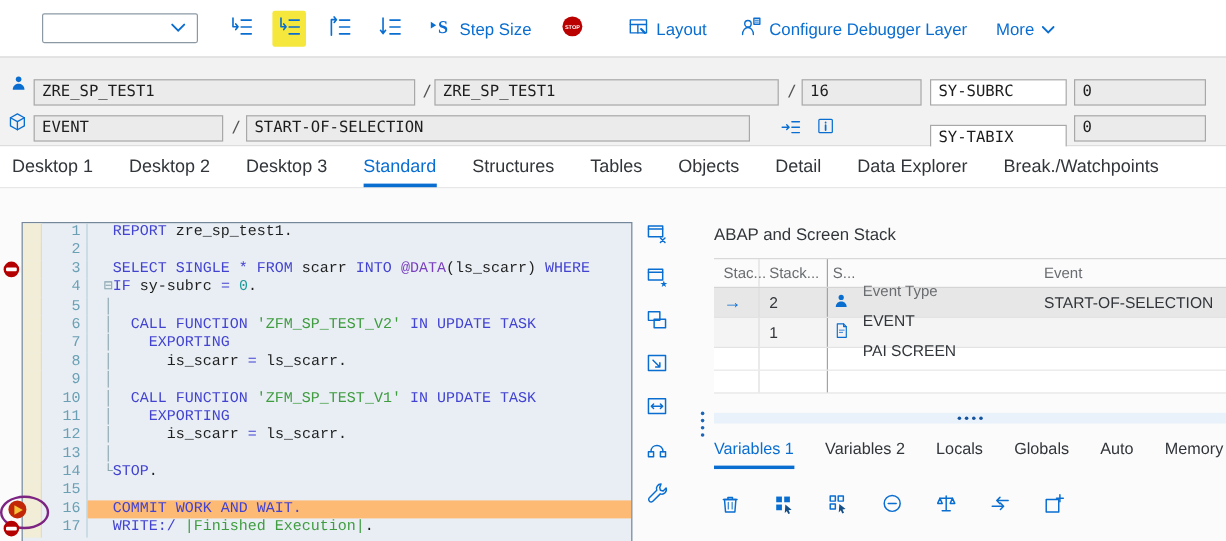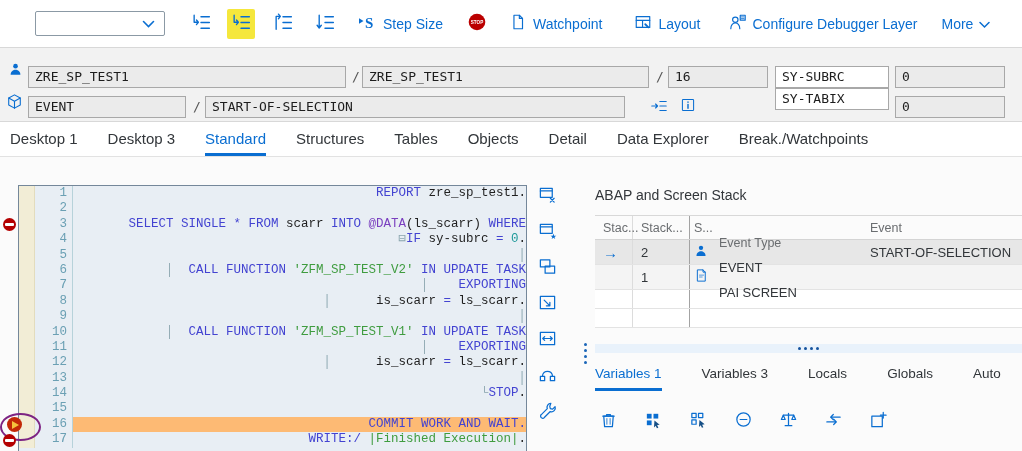--- a/index.html
+++ b/index.html
@@ -28,21 +28,21 @@
   .dtab{display:flex;align-items:center;border-bottom:3px solid transparent;padding-top:2px;box-sizing:border-box;cursor:pointer;white-space:nowrap;}
   .dtab.active{color:#0a6ed1;border-bottom-color:#0a6ed1;}
   
   .content{position:absolute;top:157px;left:0;right:0;bottom:0;background:#fbfbfb;}
   
   .editor{position:absolute;left:18px;top:28px;width:509px;bottom:-2px;border:1px solid #74879a;
     background:#e8eef4;overflow:hidden;box-sizing:border-box;}
   .cl{display:flex;height:15.4px;line-height:15.4px;font-family:"Liberation Mono",monospace;font-size:12.5px;white-space:pre;}
   .gut{width:15px;flex:none;background:#f2edd6;border-right:1px solid #e3dcbd;}
   .lnum{width:38px;flex:none;text-align:right;padding-right:5px;color:#6ba0b4;border-right:1px solid #b7d2da;box-sizing:border-box;}
-  .ctext{flex:1;padding-left:6px;overflow:hidden;text-align:right;}
+  .ctext{flex:1;padding-left:6px;overflow:hidden;}
   .cl.cur .ctext{background:#fdba74;}
   .tok.kw{color:#4343d1;} .tok.id{color:#1f1f1f;} .tok.str{color:#3f9c3f;}
   .tok.num{color:#209a9b;} .tok.decl{color:#7a3fbf;} .tok.fold{color:#8aa5ae;}
   
   .bp{position:absolute;width:13px;height:13px;border-radius:50%;background:#b40000;display:flex;align-items:center;justify-content:center;cursor:pointer;}
   .bp .bar{width:9px;height:3px;background:#fff;border-radius:1px;}
   .bp.cur{width:15px;height:15px;background:#c22807;}
   .bp.cur .arr{width:0;height:0;border-top:4px solid transparent;border-bottom:4px solid transparent;border-left:7px solid #f5c23c;margin-left:2px;}
   .ellipse{position:absolute;border:2.5px solid #7d2483;border-radius:50%;}
   
@@ -61,21 +61,21 @@
   .trow.empty{height:19px;background:#fff;}
   .c1{width:38px;padding-left:8px;box-sizing:border-box;border-right:1px solid #dcdcdc;align-self:stretch;display:flex;align-items:center;}
   .c2{width:57px;padding-left:8px;box-sizing:border-box;border-right:1px solid #a3a3a3;align-self:stretch;display:flex;align-items:center;}
   .c3{width:25px;padding-left:4px;box-sizing:border-box;align-self:stretch;display:flex;align-items:center;}
   .c4{width:141px;padding-left:4px;box-sizing:border-box;align-self:stretch;display:flex;align-items:center;margin-top:27px;}
   .c5{flex:1;padding-left:14px;box-sizing:border-box;align-self:stretch;display:flex;align-items:center;}
   .ptr{color:#0a6ed1;font-weight:bold;font-size:15px;}
   .hsplit{position:absolute;top:187px;left:2px;right:0;height:9px;background:#e9f2fb;
     display:flex;align-items:center;justify-content:center;gap:3px;cursor:row-resize;}
   .hsplit i{width:3px;height:3px;border-radius:50%;background:#15539e;}
-  .vtabs{position:absolute;top:201px;left:2px;right:0;display:flex;gap:40px;font-size:13.5px;color:#32363a;overflow:hidden;}
+  .vtabs{position:absolute;top:201px;left:2px;right:0;display:flex;gap:26px;font-size:13.5px;color:#32363a;overflow:hidden;}
   .vtab{padding:8px 0 7px;border-bottom:3px solid transparent;cursor:pointer;white-space:nowrap;}
   .vtab.active{color:#0a6ed1;border-bottom-color:#0a6ed1;}
   .vtools{position:absolute;top:253px;left:4px;display:flex;gap:23px;align-items:center;}
   .vtools .iconbtn{width:22px;height:22px;}
 </style>
 </head>
 <body>
 
 <div class="screen">
 
@@ -117,27 +117,20 @@
             <text x="8" y="15.5" font-size="15" font-weight="bold" font-family="Liberation Serif,serif" fill="#0a6ed1" stroke="none">S</text>
           </svg></span>
       <span>Step Size</span>
     </button>
     <button class="iconbtn" style="margin-left:20px">
         <span><svg width="18" height="18" viewBox="0 0 18 18">
             <circle cx="9" cy="9" r="8.3" fill="#bb0000"></circle>
             <text x="9" y="11" text-anchor="middle" font-size="4.6" font-weight="bold" font-family="Liberation Sans,sans-serif" fill="#fff">STOP</text>
           </svg></span>
       </button>
-    <button class="tbtn" style="margin-left:18px">
-      <span><svg width="18" height="18" viewBox="0 0 20 20" fill="none" stroke="#0a6ed1" stroke-width="1.3" stroke-linecap="round" stroke-linejoin="round">
-            <path d="M5.5 2.5h6l3.5 3.5v11.5H5.5z"></path>
-            <path d="M11.5 2.5V6h3.5"></path>
-          </svg></span>
-      <span>Watchpoint</span>
-    </button>
     <button class="tbtn" style="margin-left:32px">
       <span><svg width="18" height="18" viewBox="0 0 20 20" fill="none" stroke="#0a6ed1" stroke-width="1.3" stroke-linecap="round" stroke-linejoin="round">
             <rect x="2.5" y="4" width="15" height="12"></rect>
             <path d="M2.5 8.2h15M9.5 8.2V16"></path>
             <path d="M12.5 12.5l3.5 3.5" stroke-width="2"></path>
           </svg></span>
       <span>Layout</span>
     </button>
     <button class="tbtn" style="margin-left:28px">
       <span><svg width="18" height="18" viewBox="0 0 20 20" fill="none" stroke="#0a6ed1" stroke-width="1.3" stroke-linecap="round" stroke-linejoin="round">
@@ -179,26 +172,27 @@
     <span class="fslash" style="left:193px;top:48px">/</span>
     <div class="ffield" style="left:205px;top:48px;width:420px">START-OF-SELECTION</div>
     <span class="ficon" style="left:650px;top:49px"><svg width="18" height="18" viewBox="0 0 20 20" fill="none" stroke="#0a6ed1" stroke-width="1.3" stroke-linecap="round" stroke-linejoin="round">
           <path d="M11 5h7M11 10h7M11 15h7"></path>
           <path d="M2 10h6.3M6.2 7.8 8.4 10l-2.2 2.2"></path>
         </svg></span>
     <span class="ficon" style="left:680px;top:49px"><svg width="16" height="16" viewBox="0 0 20 20" fill="none" stroke="#0a6ed1" stroke-width="1.3" stroke-linecap="round" stroke-linejoin="round">
           <rect x="3" y="3" width="14" height="14" rx="1"></rect>
           <path d="M10 6.3v.2M10 9.2v5" stroke-width="1.8"></path>
         </svg></span>
-    <div class="ffield white" style="left:775px;top:40px;width:114px">SY-TABIX</div>
+    <div class="ffield white" style="left:775px;top:56px;width:114px">SY-TABIX</div>
     <div class="ffield" style="left:895px;top:48px;width:110px">0</div>
   </div>
 
   <div class="dtabs" id="dtabs">
       <div class="dtab">Desktop 1</div>
+      <div class="dtab">Desktop 2</div>
       <div class="dtab">Desktop 3</div>
       <div class="dtab active">Standard</div>
       <div class="dtab">Structures</div>
       <div class="dtab">Tables</div>
       <div class="dtab">Objects</div>
       <div class="dtab">Detail</div>
       <div class="dtab">Data Explorer</div>
       <div class="dtab">Break./Watchpoints</div>
     </div>
 
@@ -343,21 +337,21 @@
           </div>
         </div>
       <div class="hsplit">
           <i></i>
           <i></i>
           <i></i>
           <i></i>
         </div>
       <div class="vtabs" id="vtabs">
           <div class="vtab active">Variables 1</div>
-          <div class="vtab">Variables 3</div>
+          <div class="vtab">Variables 2</div>
           <div class="vtab">Locals</div>
           <div class="vtab">Globals</div>
           <div class="vtab">Auto</div>
           <div class="vtab">Memory Ana</div>
         </div>
       <div class="vtools" id="vtools">
           <button class="iconbtn">
             <span><svg width="19" height="19" viewBox="0 0 20 20" fill="none" stroke="#0a6ed1" stroke-width="1.3" stroke-linecap="round" stroke-linejoin="round">
                 <path d="M5 6.5h10l-.9 11H5.9z"></path>
                 <path d="M4 6.5h12M8 6.5V4.8h4v1.7"></path>

